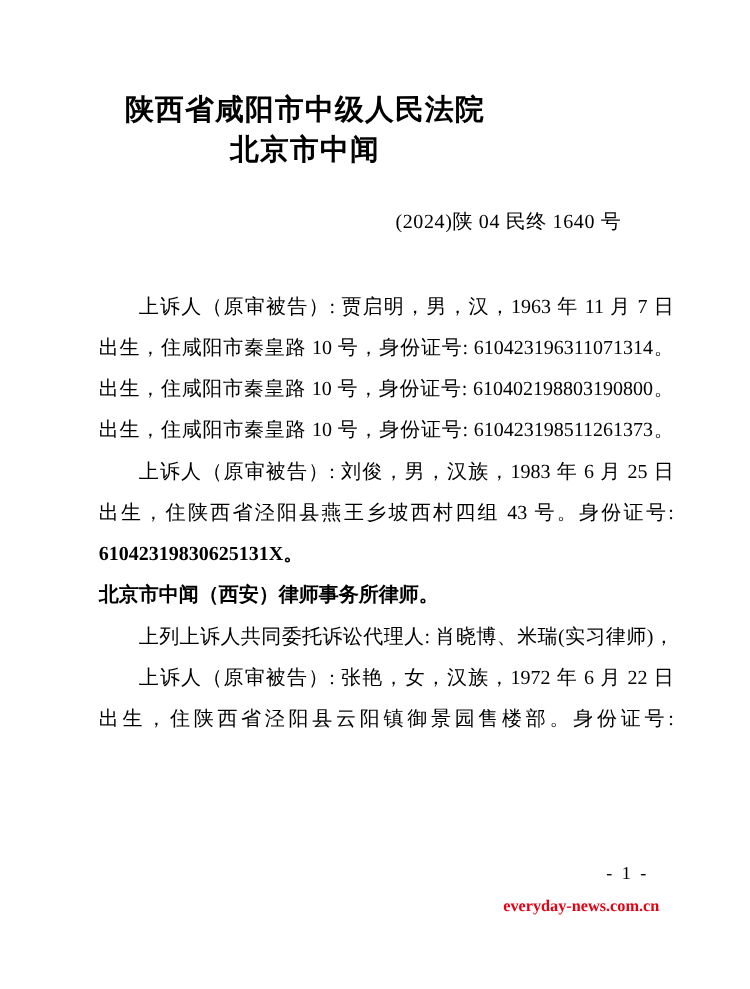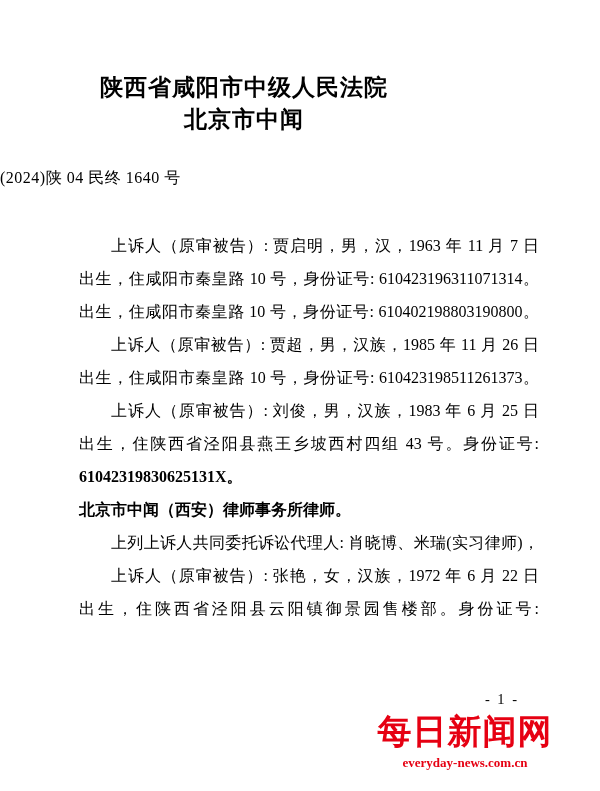--- a/index.html
+++ b/index.html
@@ -23,20 +23,21 @@
     font-size: 23px;
     font-weight: bold;
     line-height: 32px;
     letter-spacing: 1px;
   }
   .case-number {
     position: absolute;
     top: 168px;
     left: 0;
     width: 497px;
+    text-align: right;
     font-size: 16px;
     line-height: 20px;
     letter-spacing: 0.5px;
   }
   .body-block {
     position: absolute;
     top: 229px;
     left: 79px;
     width: 460px;
     font-size: 16px;
@@ -91,31 +92,29 @@
     <div class="title-line">陕西省咸阳市中级人民法院</div>
     <div class="title-line">北京市中闻</div>
   </div>
 
   <div class="case-number">(2024)陕 04 民终 1640 号</div>
 
   <div class="body-block">
     <div class="line indent">上诉人（原审被告）: 贾启明，男，汉，1963 年 11 月 7 日</div>
     <div class="line">出生，住咸阳市秦皇路 10 号，身份证号: 610423196311071314。</div>
     <div class="line">出生，住咸阳市秦皇路 10 号，身份证号: 610402198803190800。</div>
-    <div class="line indent">上诉人（原审被告）: 贾超，男，汉族，1985 年 11 月 26 日</div>
     <div class="line">出生，住咸阳市秦皇路 10 号，身份证号: 610423198511261373。</div>
     <div class="line indent">上诉人（原审被告）: 刘俊，男，汉族，1983 年 6 月 25 日</div>
     <div class="line">出生，住陕西省泾阳县燕王乡坡西村四组 43 号。身份证号:</div>
     <div class="line short">61042319830625131X。</div>
     <div class="line short">北京市中闻（西安）律师事务所律师。</div>
     <div class="line indent">上列上诉人共同委托诉讼代理人: 肖晓博、米瑞(实习律师)，</div>
     <div class="line indent">上诉人（原审被告）: 张艳，女，汉族，1972 年 6 月 22 日</div>
     <div class="line">出生，住陕西省泾阳县云阳镇御景园售楼部。身份证号:</div>
   </div>
 
   <div class="page-number">- 1 -</div>
 
   <div class="watermark">
-    <div class="watermark-cn" style="color: rgb(230, 0, 18);">每日新闻网</div>
     <div class="watermark-url" style="color: rgb(230, 0, 18);">everyday-news.com.cn</div>
   </div>
 
 </div>
 
 </body></html>

